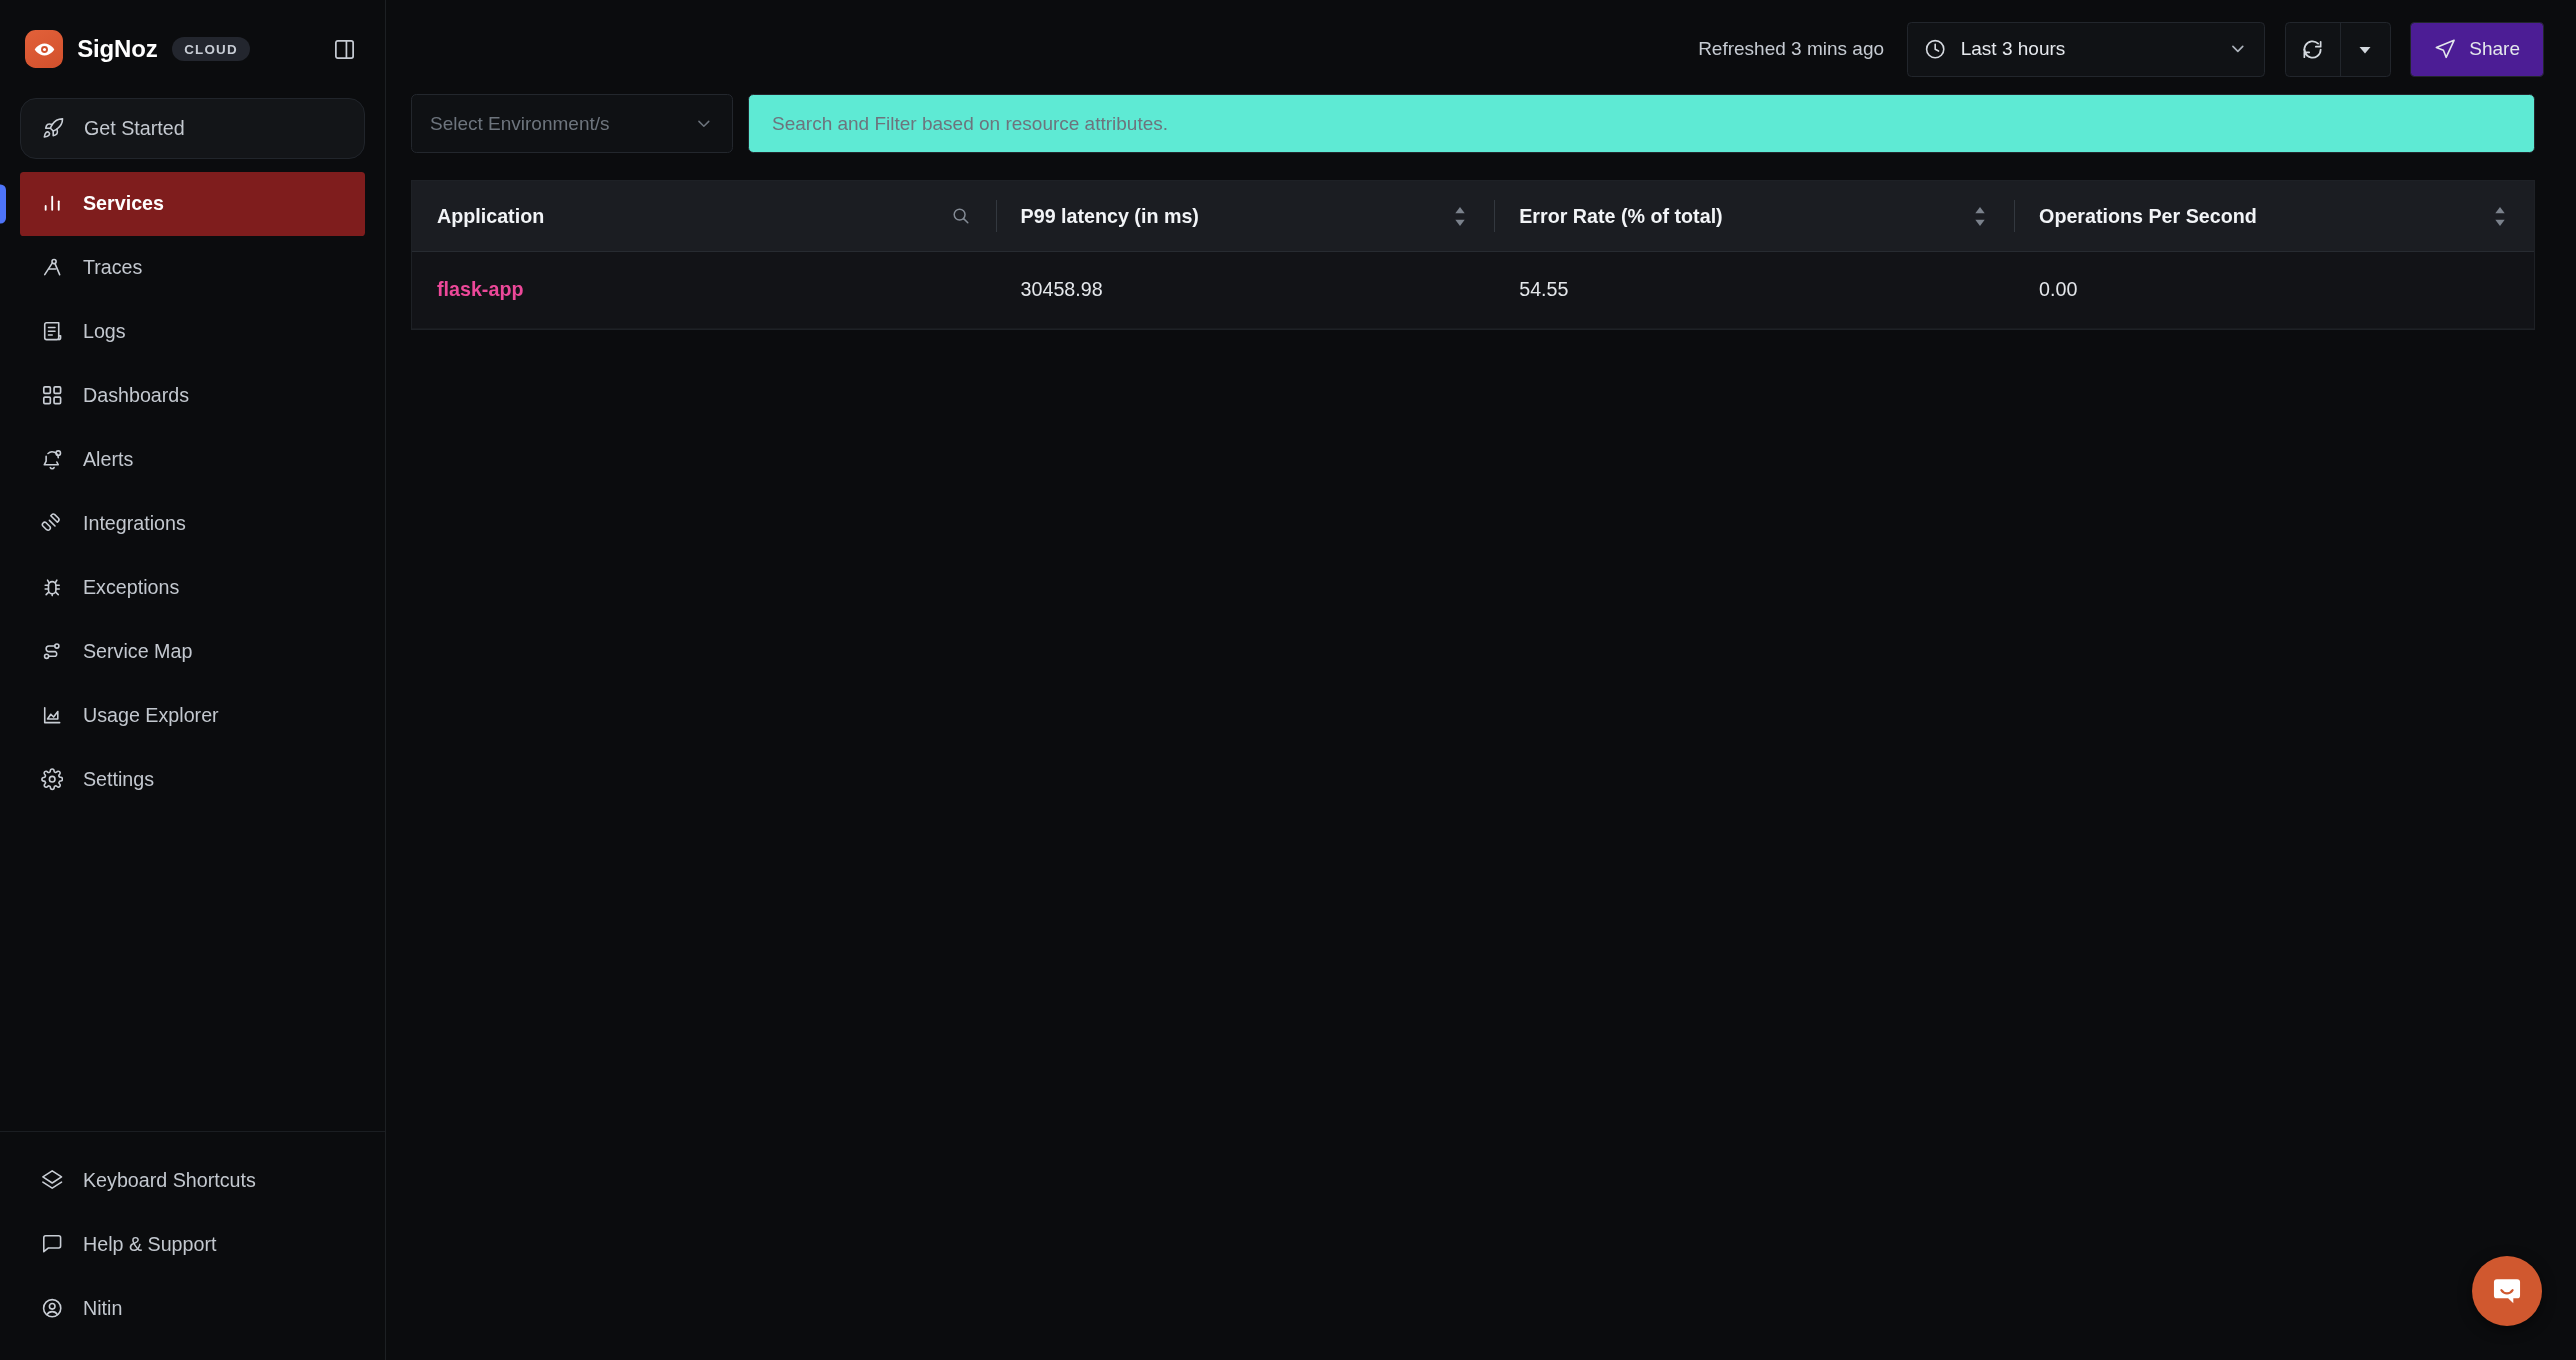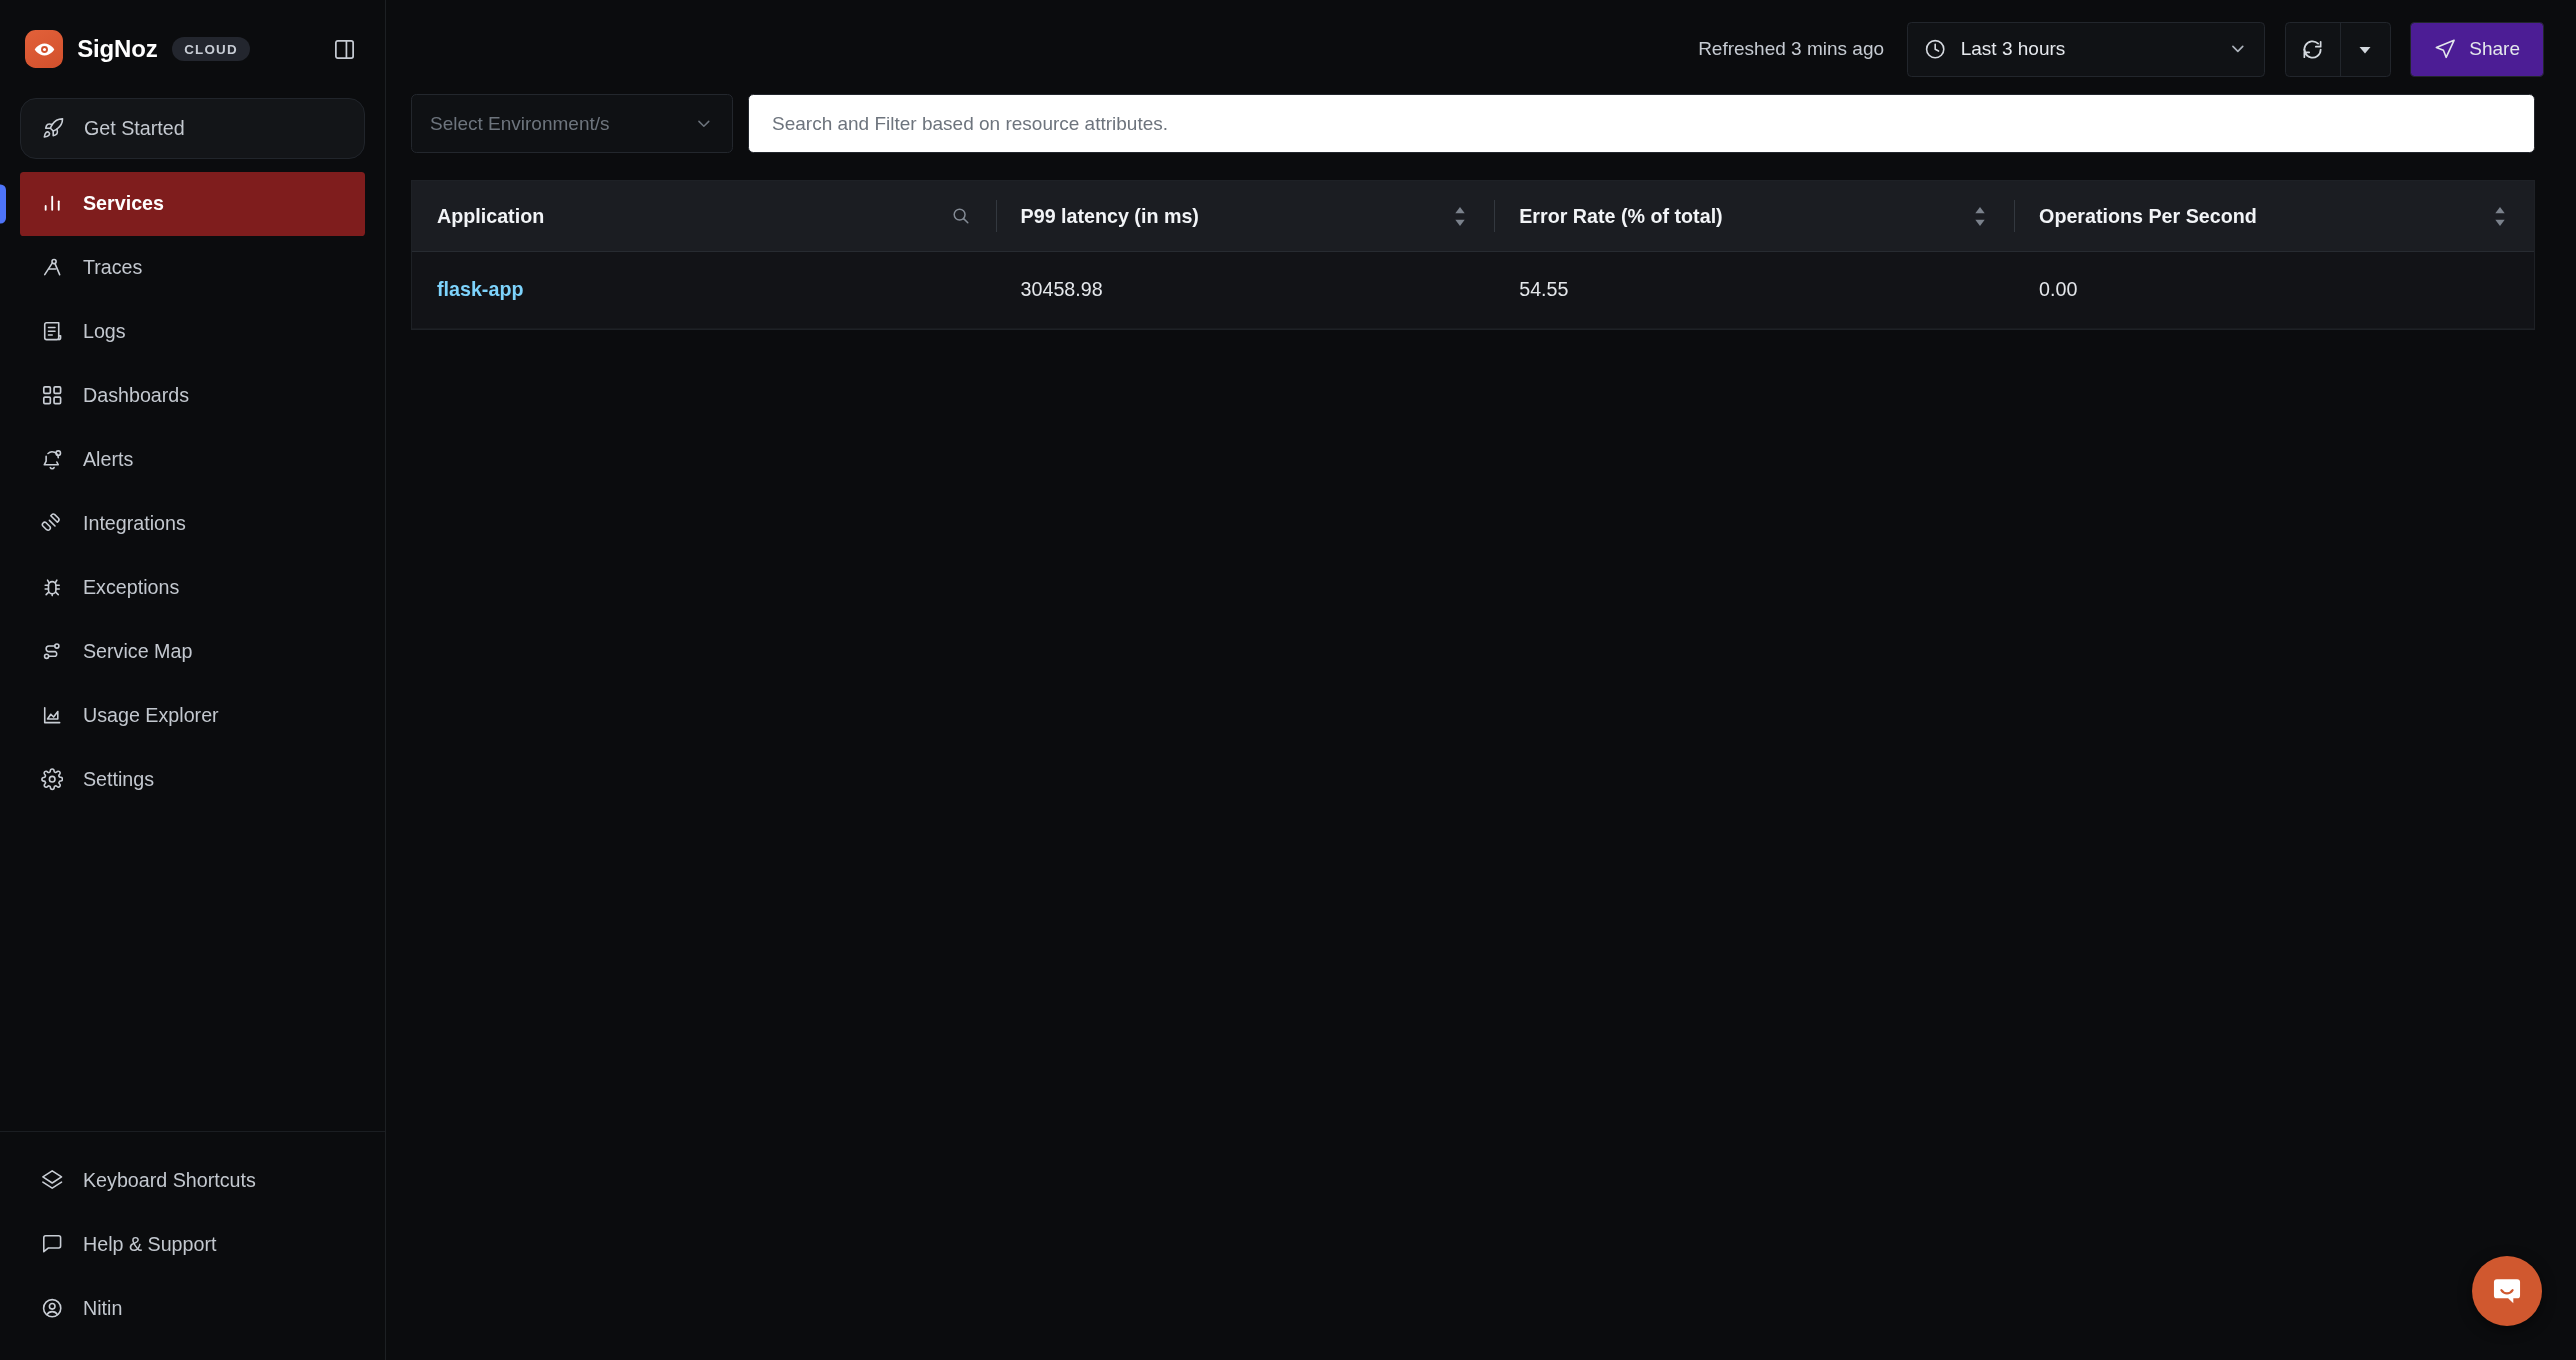--- a/index.html
+++ b/index.html
@@ -215,21 +215,21 @@
   .env-select .ph {
     font-size: 19px;
     color: #6d747d;
   }
   .env-select .chev { margin-left: auto; color: #6d747d; }
   .search-input {
     flex: 1 1 auto;
     height: 59px;
     border: 0.9px solid #23272d;
     border-radius: 5.4px;
-    background: #ffffff;
+    background: #5eead4;
     display: flex;
     align-items: center;
     padding: 0 23px;
     cursor: text;
   }
   .search-input .ph {
     font-size: 19px;
     color: #6d747d;
   }
 
@@ -283,21 +283,21 @@
   table.svc tbody tr { background: #121317; }
   table.svc td {
     height: 77px;
     padding: 0 25px;
     font-size: 19.7px;
     color: #e4e7eb;
     vertical-align: middle;
     border-bottom: 0.9px solid #191b1f;
   }
   td.app-cell a {
-    color: #7dd3fc;
+    color: #ec4899;
     font-weight: 700;
     text-decoration: none;
     font-size: 19.7px;
     cursor: pointer;
   }
 
   
   .intercom {
     position: absolute;
     right: 34px;

